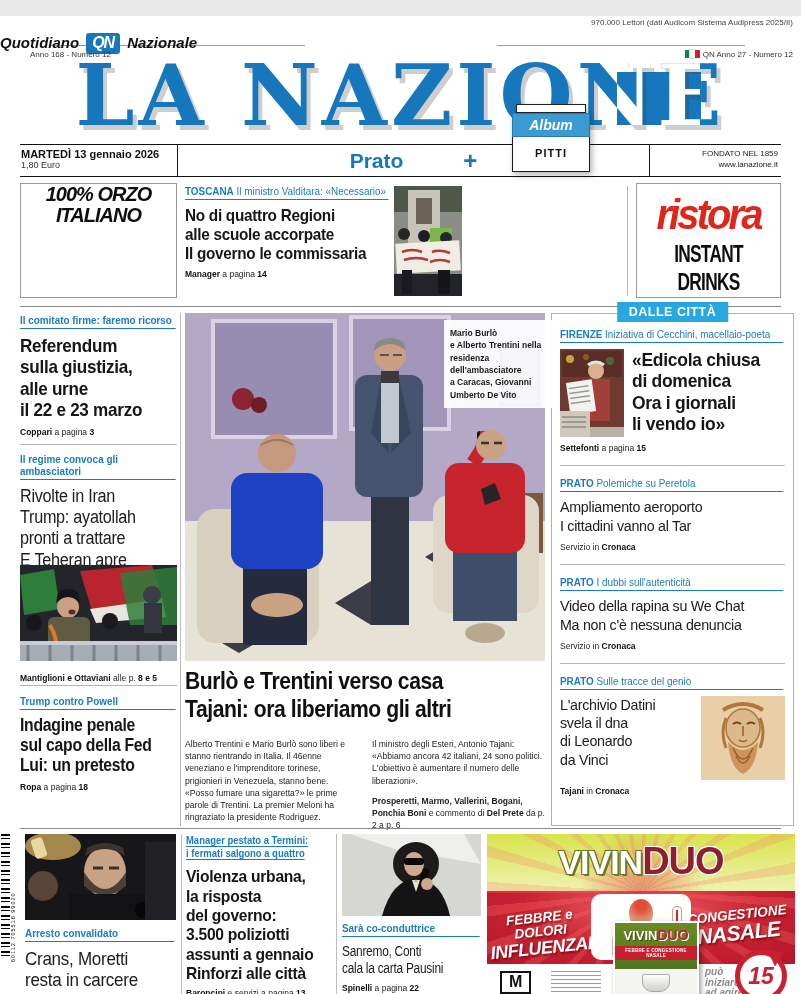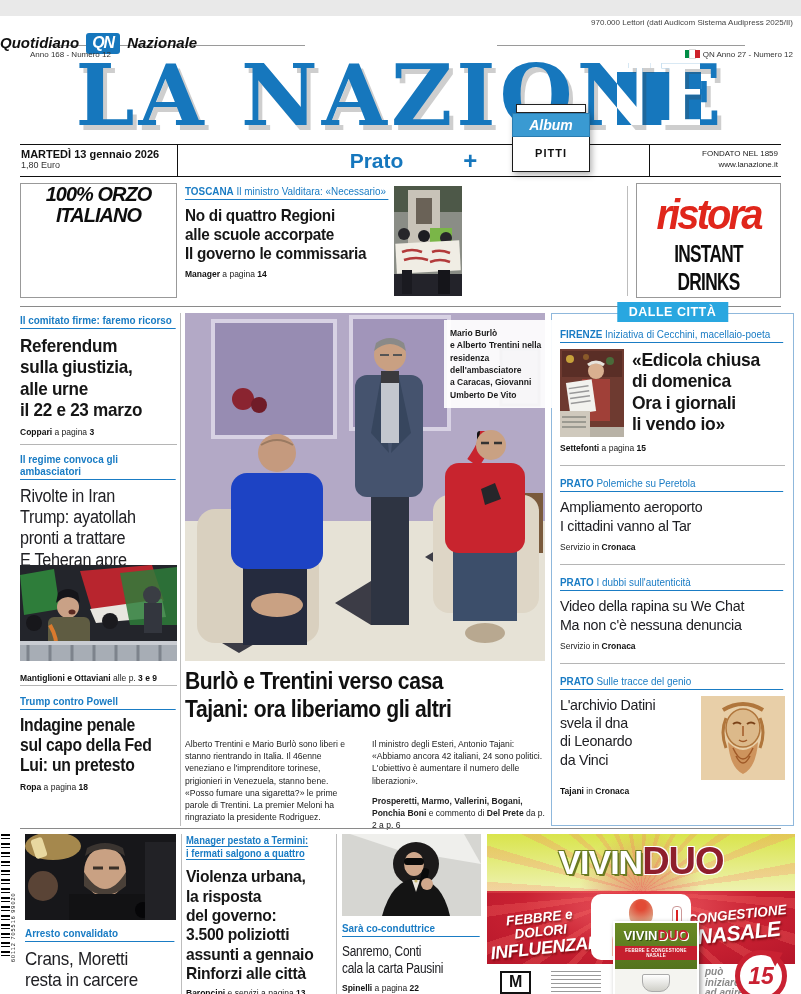--- a/index.html
+++ b/index.html
@@ -288,21 +288,21 @@
       <ellipse cx="52" cy="47" rx="3.5" ry="2.5" fill="#5a2a22"></ellipse>
       <rect x="28" y="52" width="42" height="34" rx="6" fill="#5f5c42"></rect>
       <path d="M30 60 q8 14 6 26" stroke="#d97a2e" stroke-width="4" fill="none"></path>
       <circle cx="90" cy="56" r="8" fill="#1a1a1e"></circle>
         <circle cx="14" cy="58" r="8" fill="#17171b"></circle>
       <rect x="0" y="80" width="157" height="16" fill="#a7adb5"></rect>
       <path d="M8 80 v16 M30 80 v16 M52 80 v16 M74 80 v16 M96 80 v16 M118 80 v16 M140 80 v16" stroke="#7d838c" stroke-width="3"></path>
       <rect x="0" y="76" width="157" height="4" fill="#c9ccd2"></rect>
     </svg>
   </div>
-  <div class="abs by iran-by"><b>Mantiglioni e Ottaviani</b><span> alle p. </span><b>3 e 9</b></div>
+  <div class="abs by iran-by"><b>Mantiglioni e Ottaviani</b><span> alle p. </span><b>8 e 5</b></div>
   <div class="hline" style="left:20px;top:669px;width:157px;background:#b5b5b5"></div>
 
   <div class="abs art-powell">
     <span class="kick"><b>Trump contro Powell</b></span>
     <div class="hl hl175">Indagine penale
 sul capo della Fed
 Lui: un pretesto</div>
     <div class="by"><b>Ropa</b><span> a pagina </span><b>18</b></div>
   </div>
 

